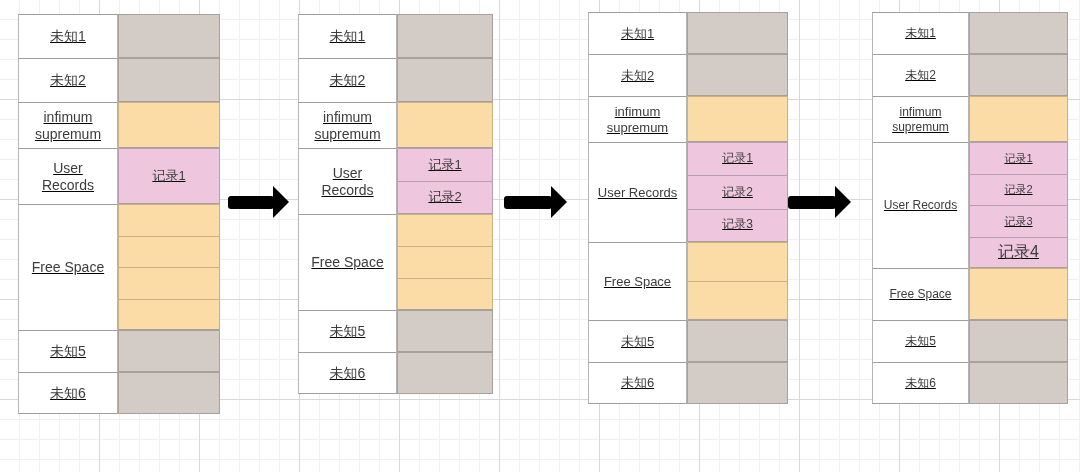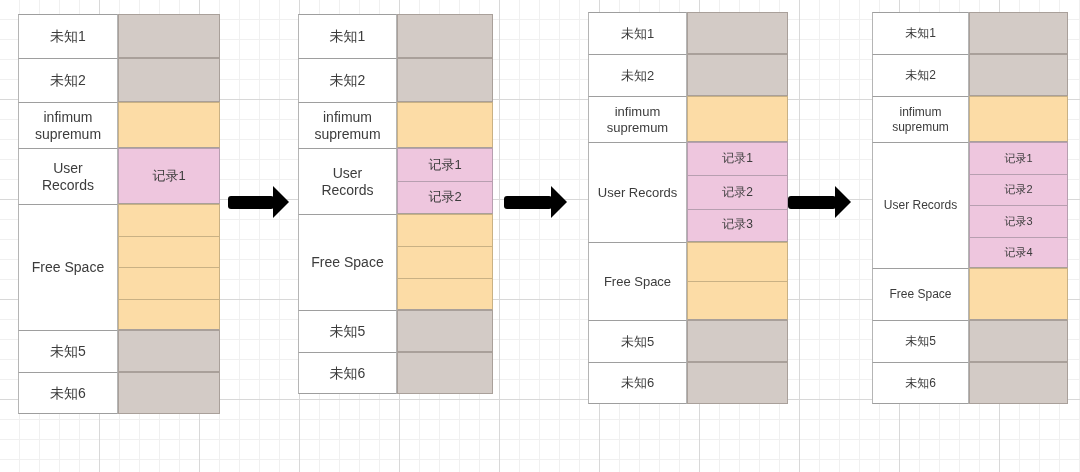--- a/index.html
+++ b/index.html
@@ -32,20 +32,21 @@
     inset: 0;
     width: 1080px;
     height: 472px;
   }
 
   
   .diagram {
     position: absolute;
     display: flex;
     flex-direction: column;
+    text-decoration: underline;
   }
 
   .drow {
     display: flex;
     flex-direction: row;
     position: relative;
   }
 
   
   .lcell {
@@ -271,21 +272,21 @@
         <div class="rcol" style="width: 99px; height: 46px;">
           <div class="bcell orange" style="height: 46px; font-size: 11px;"></div>
         </div>
       </div>
       <div class="drow" style="height: 126px;">
         <div class="lcell" style="width: 97px; height: 126px; font-size: 12px;">User Records</div>
         <div class="rcol" style="width: 99px; height: 126px;">
           <div class="bcell pink" style="height: 31.5px; font-size: 11px;">记录1</div>
           <div class="bcell pink" style="height: 31.5px; font-size: 11px;">记录2</div>
           <div class="bcell pink" style="height: 31.5px; font-size: 11px;">记录3</div>
-          <div class="bcell pink" style="height: 31.5px; font-size: 11px; text-align: center;">记录4</div>
+          <div class="bcell pink" style="height: 31.5px; font-size: 16px; text-align: center;">记录4</div>
         </div>
       </div>
       <div class="drow" style="height: 52px;">
         <div class="lcell" style="width: 97px; height: 52px; font-size: 12px;">Free Space</div>
         <div class="rcol" style="width: 99px; height: 52px;">
           <div class="bcell orange" style="height: 52px; font-size: 11px;"></div>
         </div>
       </div>
       <div class="drow" style="height: 42px;">
         <div class="lcell" style="width: 97px; height: 42px; font-size: 12px;">未知5</div>

